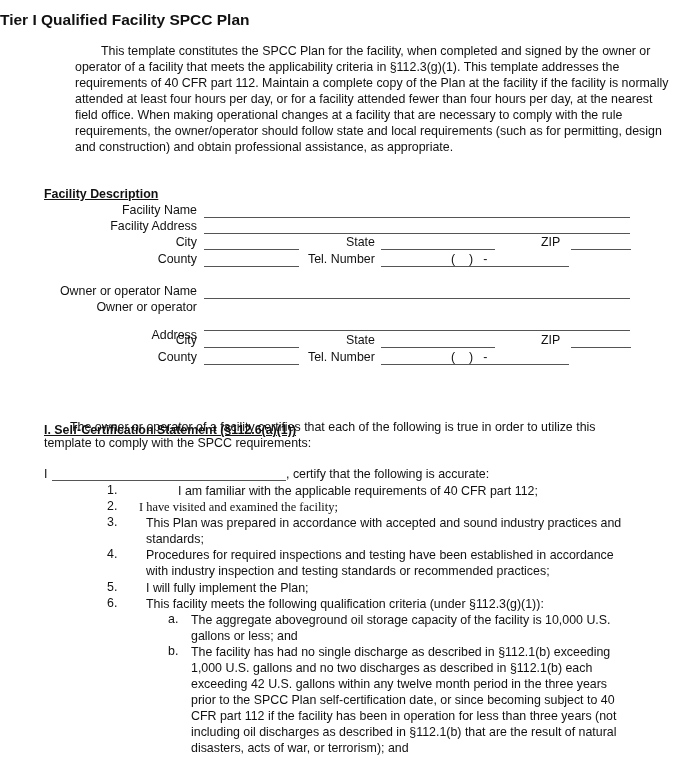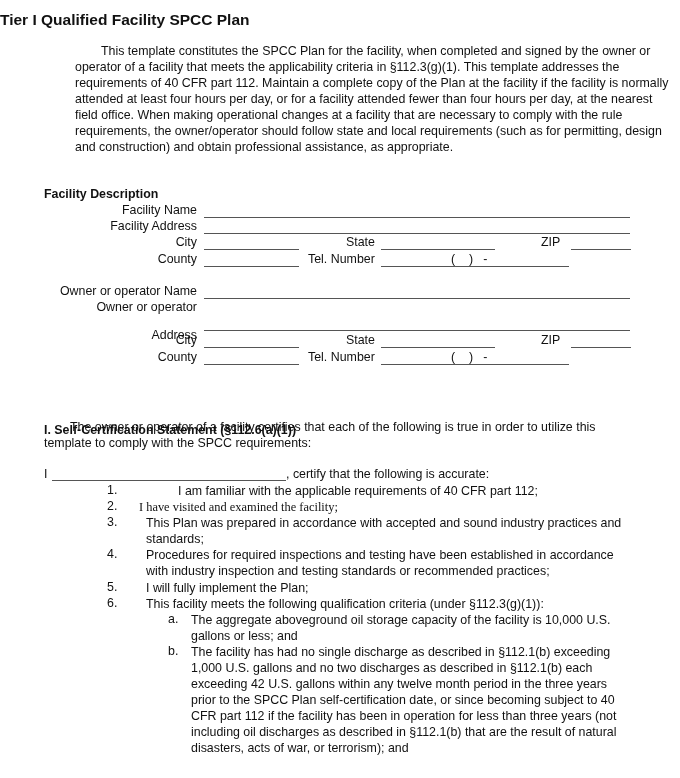--- a/index.html
+++ b/index.html
@@ -3,21 +3,21 @@
   <meta charset="utf-8">
   <style>
     html, body { margin:0; padding:0; background:#ffffff; }
     body { width:680px; height:778px; position:relative; overflow:hidden;
            font-family:"Liberation Sans", sans-serif; color:#111; font-size:12.4px; }
     .abs { position:absolute; white-space:nowrap; }
     .title { left:0; width:680px; top:11px; text-align:left; font-weight:bold; font-size:15.5px; }
     .intro { position:absolute; left:44px; top:43px; width:600px; line-height:16px; font-size:12.4px; white-space:normal;margin-left:31px; }
     .intro p { margin:0; }
     .indent { display:inline-block; width:26px; }
-    .h { font-weight:bold; }
+    .h { font-weight:bold;text-decoration:underline; }
     .lbl { text-align:right; }
     .line { position:absolute; border-bottom:1px solid #555; height:0; }
     .lst-num { position:absolute; }
     .para { position:absolute; white-space:normal; line-height:16px; }
   </style>
 </head>
 <body>
 
 <div class="abs title">Tier I Qualified Facility SPCC Plan</div>
 

